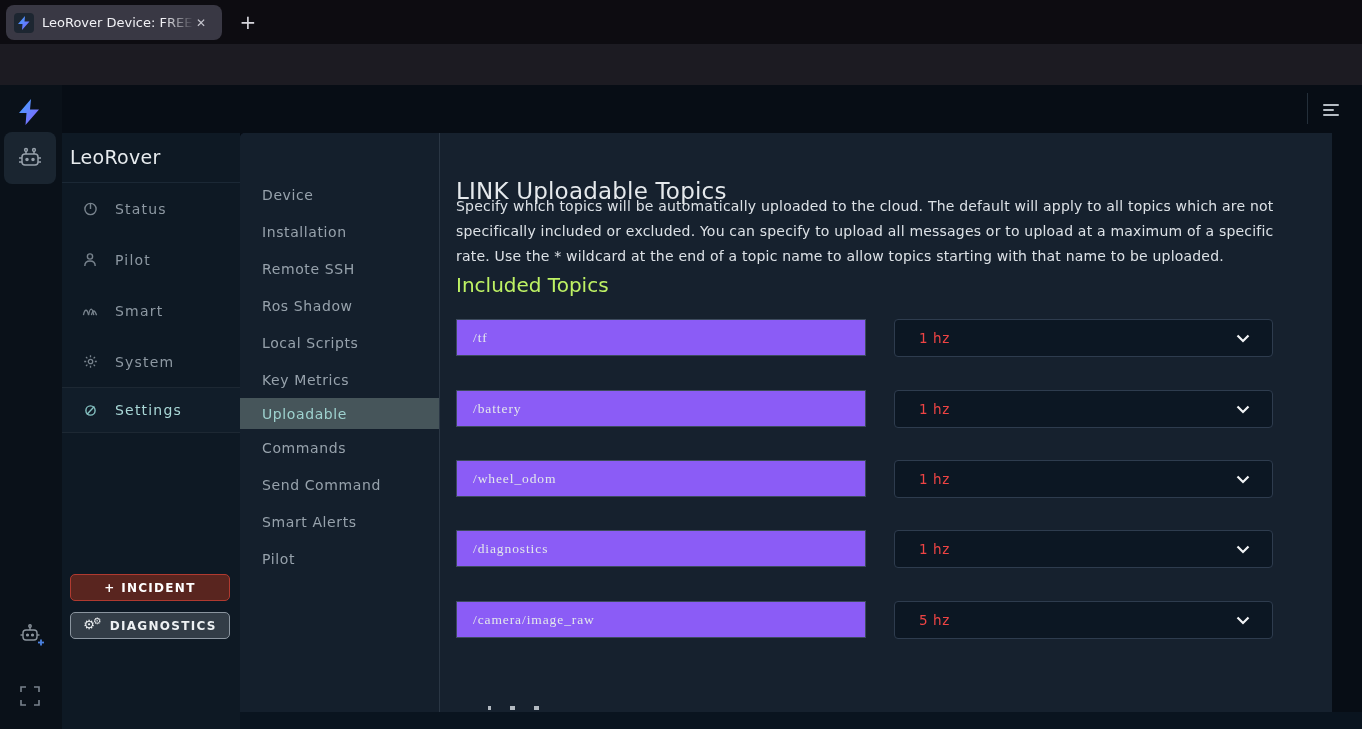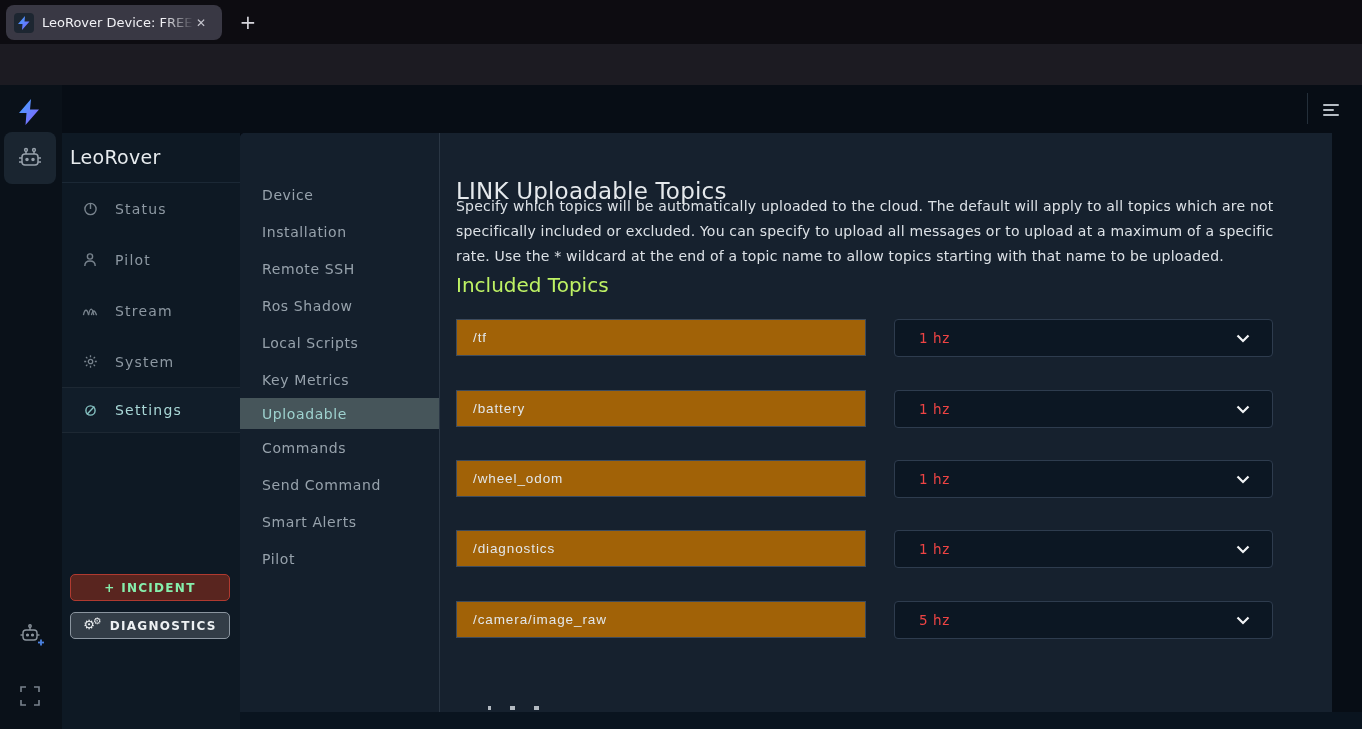--- a/index.html
+++ b/index.html
@@ -53,21 +53,21 @@
   .device-name { padding:13px 0 14px 8px; color:#e7ebee; font-size:19px; letter-spacing:0.3px;
                  border-bottom:1px solid #1b2835; }
   .dmenu { margin-top:0; }
   .dmenu-item { height:51px; display:flex; align-items:center; padding-left:20px; color:#8d98a2; font-size:14px; letter-spacing:1.2px; }
   .dmenu-item .mi { width:16px; margin-right:17px; display:flex; align-items:center; justify-content:center; color:#78838d; }
   .dmenu-item.active { height:46px; background:#111d29; border-top:1px solid rgba(255,255,255,0.05);
                        border-bottom:1px solid rgba(255,255,255,0.05); color:#a9d7d6; }
   .dmenu-item.active .mi { color:#86c2c2; }
 
   .side-btn { position:absolute; left:8px; width:160px; height:27px; border-radius:5px; display:flex; align-items:center;
-              justify-content:center; font-size:12px; font-weight:bold; letter-spacing:1.3px; color:#86efac; }
+              justify-content:center; font-size:12px; font-weight:bold; letter-spacing:1.3px; color:#ffffff; }
   .btn-incident { top:441px; background:#59251f; border:1px solid #b03a30; }
   .btn-diag { top:479px; background:#333d47; border:1px solid #8b959f; color:#eef1f3; }
   .btn-diag .gearset { margin-right:7px; font-size:13px; line-height:1; position:relative; top:-1px; }
   .btn-diag .gearset .g2 { font-size:9px; margin-left:-3px; vertical-align:super; }
 
   .app-header-divider { position:absolute; left:1307px; top:8px; width:1px; height:31px; background:#242f3a; }
   .app-burger { position:absolute; left:1323px; top:19px; display:flex; flex-direction:column; gap:3px; align-items:flex-start; }
   .app-burger i { display:block; height:2px; background:#b5bcc3; border-radius:1px; }
   .app-burger i:nth-child(1){ width:16px; } .app-burger i:nth-child(2){ width:11px; } .app-burger i:nth-child(3){ width:16px; }
 
@@ -77,23 +77,23 @@
              border-radius:5px 0 0 0; padding-top:43px; }
   .sm-item { height:37px; display:flex; align-items:center; padding-left:22px; color:#97a2ac; font-size:14px; letter-spacing:0.6px; }
   .sm-item.active { height:31px; background:#46555a; color:#9ed2cf; }
 
   .main { position:absolute; left:200px; top:0; width:892px; height:579px; overflow:hidden; }
   .page-title { position:absolute; left:16px; top:25px; color:#e5e9ec; font-size:23px; font-weight:400; letter-spacing:0.2px;margin-top:20px; }
   .page-desc { position:absolute; left:16px; top:61px; width:850px; color:#dce1e6; font-size:14px; line-height:25px; letter-spacing:0.2px; }
   .section-title { position:absolute; left:16px; top:140px; color:#bef264; font-size:20px; font-weight:500; }
 
   .topic-row { position:absolute; left:0; width:892px; height:38px; }
-  .topic-input { position:absolute; left:16px; top:0; width:410px; height:37px; background:#a16207; border:1px solid #3d4b5d;
+  .topic-input { position:absolute; left:16px; top:0; width:410px; height:37px; background:#8b5cf6; border:1px solid #3d4b5d;
                  border-radius:0; color:#e2e7eb; font-size:13.5px; letter-spacing:0.9px; padding:0 16px;
-                 font-family:Liberation Sans, sans-serif; outline:none; }
+                 font-family:Liberation Serif, serif; outline:none; }
   .topic-select { position:absolute; left:454px; top:0; width:379px; height:38px; background:#0c1723; border:1px solid #2e3c4e;
                   border-radius:4px; display:flex; align-items:center; padding:0 22px 0 24px; }
   .topic-rate { flex:1; color:#ef4444; font-size:13.5px; letter-spacing:0.6px; }
 
   .bottom-strip { position:absolute; left:240px; top:627px; width:1122px; height:17px; background:#0a141f; }
   .clip-marks { position:absolute; left:440px; top:621px; height:5px; }
   .clip-marks i { position:absolute; top:0; height:4px; background:#cfd5da; opacity:0.85; }
   .clip-marks i:nth-child(1){ left:48px; width:3px; } .clip-marks i:nth-child(2){ left:70px; width:5px; }
   .clip-marks i:nth-child(3){ left:94px; width:5px; }
 
@@ -259,21 +259,21 @@
           <span>Pilot</span>
         </div>
         <div class="dmenu-item">
           <span class="mi">
             <svg width="17" height="13" viewBox="0 0 17 13" fill="none" stroke="currentColor" stroke-width="1.4">
             <path d="M1.5 11.5 C3 4.5 5.5 4.5 7 11.5"></path>
                 <path d="M7 11.5 C8.5 3 11 3 12.5 11.5"></path>
                 <path d="M10 11.5 C11.5 5.5 13.5 5.5 15.5 11.5"></path>
               </svg>
           </span>
-          <span>Stream</span>
+          <span>Smart</span>
         </div>
         <div class="dmenu-item">
           <span class="mi">
             <svg width="15" height="15" viewBox="0 0 15 15" fill="none" stroke="currentColor" stroke-width="1.3">
             <circle cx="7.5" cy="7.5" r="2.2"></circle>
             <path d="M7.5 1.2 v2 M7.5 11.8 v2 M1.2 7.5 h2 M11.8 7.5 h2 M3 3 l1.4 1.4 M10.6 10.6 L12 12 M12 3 l-1.4 1.4 M4.4 10.6 L3 12"></path>
               </svg>
           </span>
           <span>System</span>
         </div>

